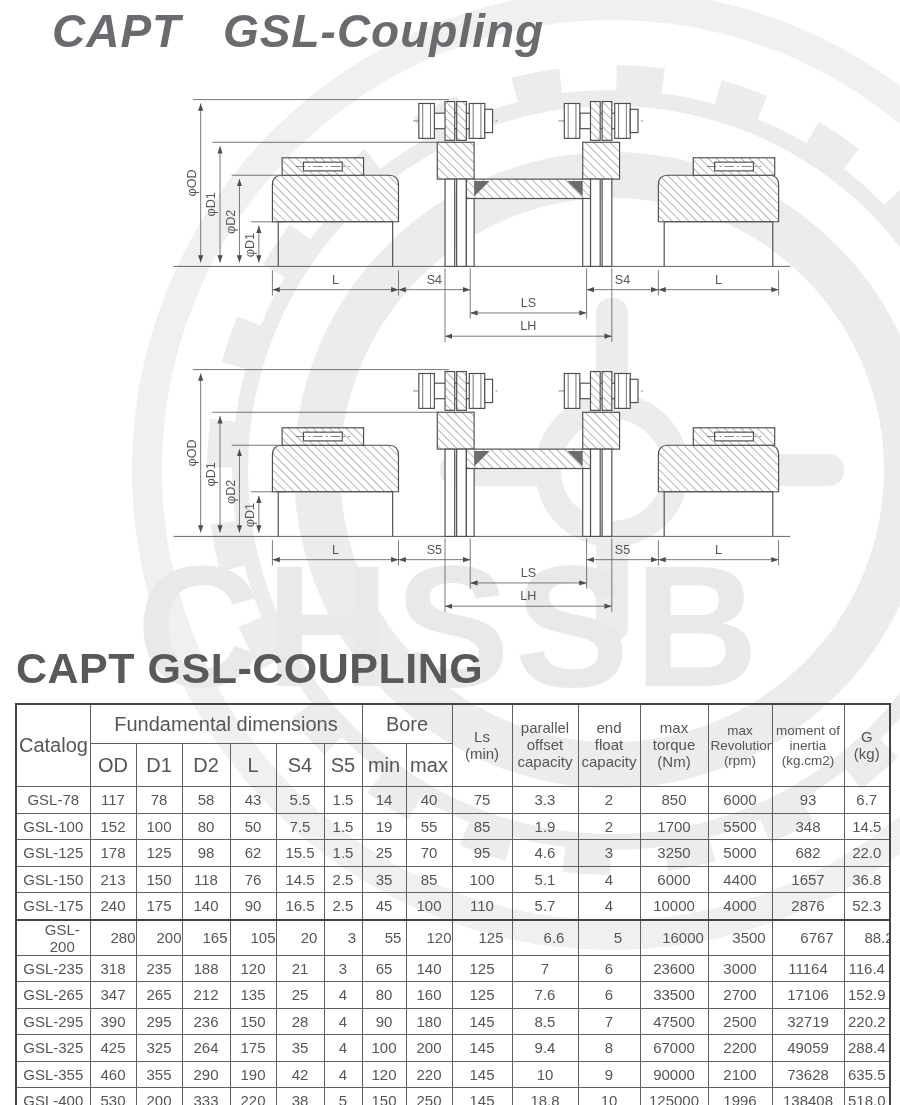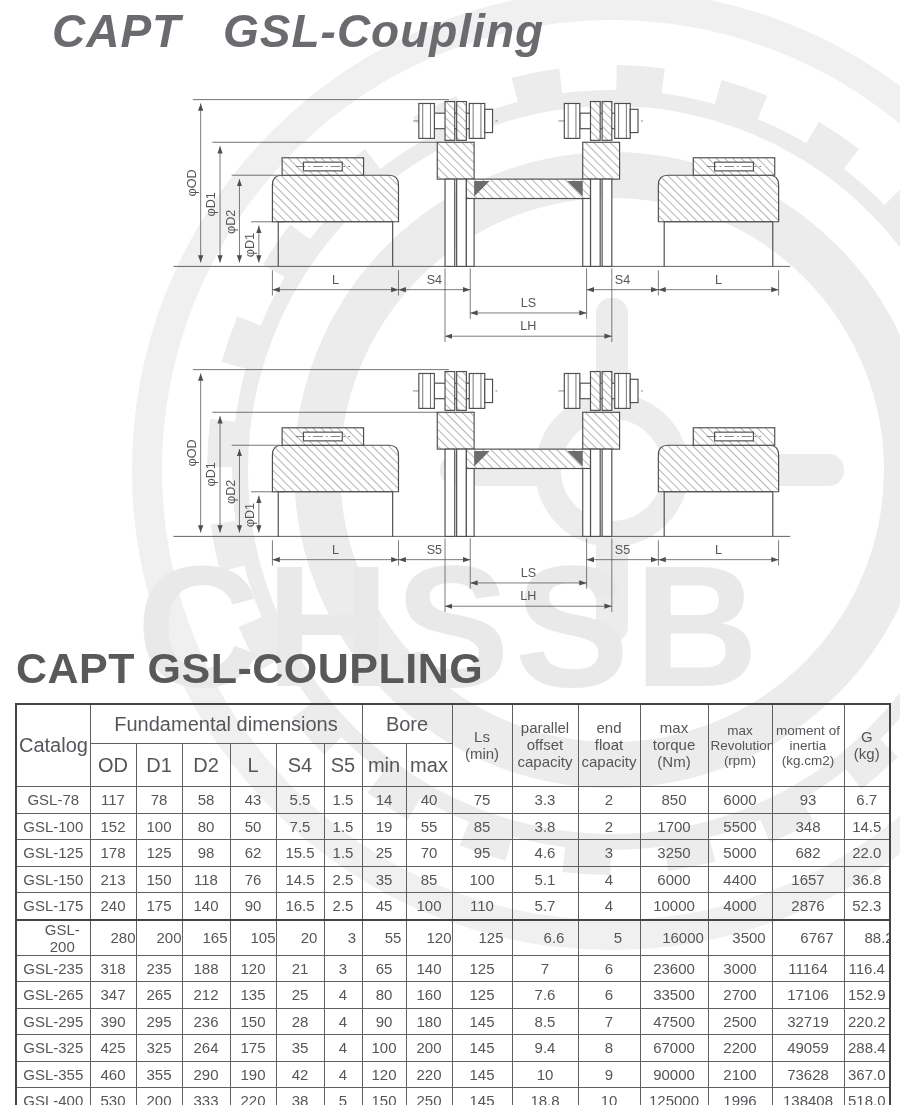--- a/index.html
+++ b/index.html
@@ -352,21 +352,21 @@
             <td>GSL-100</td>
             <td>152</td>
             <td>100</td>
             <td>80</td>
             <td>50</td>
             <td>7.5</td>
             <td>1.5</td>
             <td>19</td>
             <td>55</td>
             <td>85</td>
-            <td>3.8</td>
+            <td>1.9</td>
             <td>2</td>
             <td>1700</td>
             <td>5500</td>
             <td>348</td>
             <td>14.5</td>
           </tr>
           <tr>
             <td>GSL-125</td>
             <td>178</td>
             <td>125</td>
@@ -519,21 +519,21 @@
             <td>42</td>
             <td>4</td>
             <td>120</td>
             <td>220</td>
             <td>145</td>
             <td>10</td>
             <td>9</td>
             <td>90000</td>
             <td>2100</td>
             <td>73628</td>
-            <td>367.0</td>
+            <td>635.5</td>
           </tr>
           <tr>
             <td>GSL-400</td>
             <td>530</td>
             <td>200</td>
             <td>333</td>
             <td>220</td>
             <td>38</td>
             <td>5</td>
             <td>150</td>

